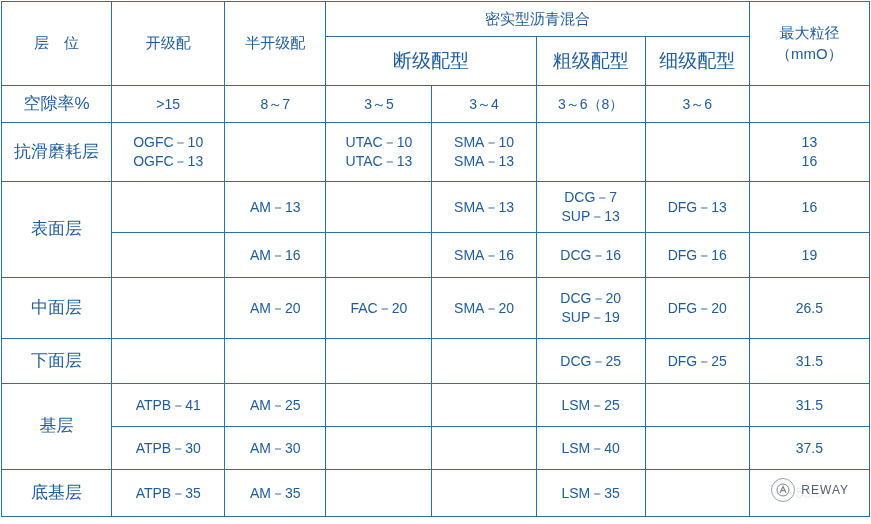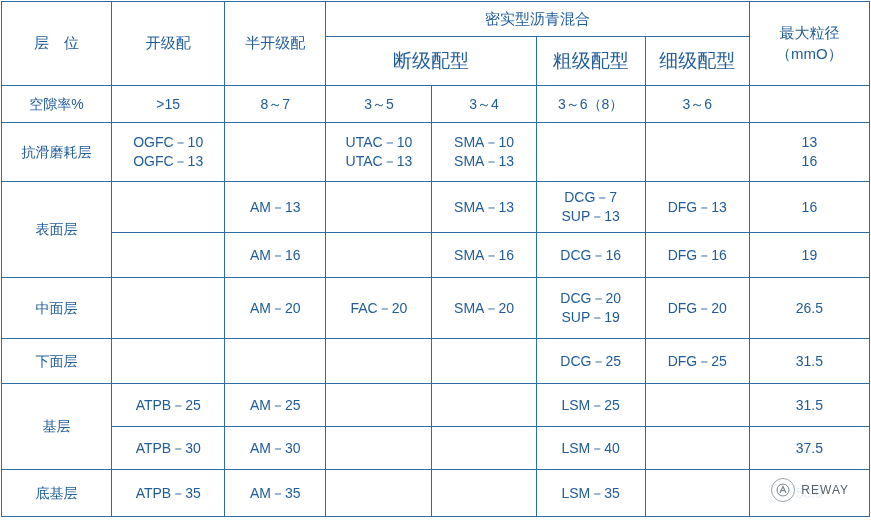--- a/index.html
+++ b/index.html
@@ -38,21 +38,21 @@
     white-space: pre-line;
   }
   .hdr {
     font-size: 19px;
     color: #18527f;
   }
   .hdr-main {
     font-size: 15px;
   }
   .rowlabel {
-    font-size: 14px;
+    font-size: 17px;
     color: #1f5c99;
   }
   .cell-sm {
     font-size: 14px;
   }
   .h-r1 { height: 30px; }
   .h-r2 { height: 44px; }
   .h-void { height: 32px; }
   .h-wear { height: 54px; }
   .h-std { height: 46px; }
@@ -189,21 +189,21 @@
         <td class="cell-sm h-low"></td>
         <td class="cell-sm h-low"></td>
         <td class="cell-sm h-low"></td>
         <td class="cell-sm h-low">DCG－25</td>
         <td class="cell-sm h-low">DFG－25</td>
         <td class="cell-sm h-low">31.5</td>
       </tr>
 
       <tr>
         <td class="rowlabel h-base" rowspan="2">基层</td>
-        <td class="cell-sm h-base">ATPB－25</td>
+        <td class="cell-sm h-base">ATPB－41</td>
         <td class="cell-sm h-base">AM－25</td>
         <td class="cell-sm h-base"></td>
         <td class="cell-sm h-base"></td>
         <td class="cell-sm h-base">LSM－25</td>
         <td class="cell-sm h-base"></td>
         <td class="cell-sm h-base">31.5</td>
       </tr>
       <tr>
         <td class="cell-sm h-base">ATPB－30</td>
         <td class="cell-sm h-base">AM－30</td>

